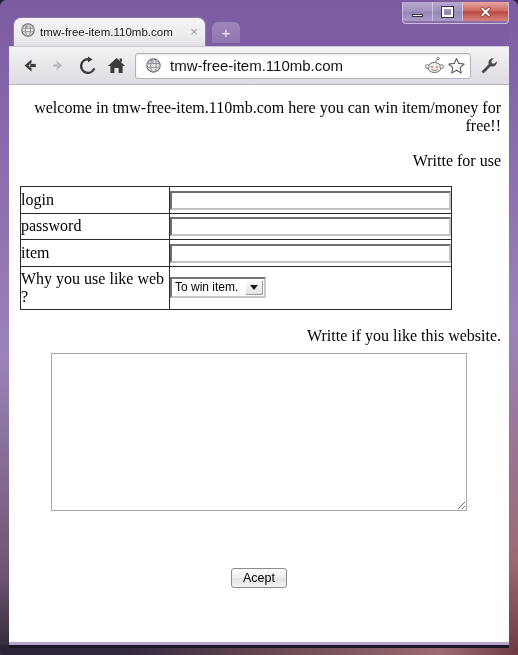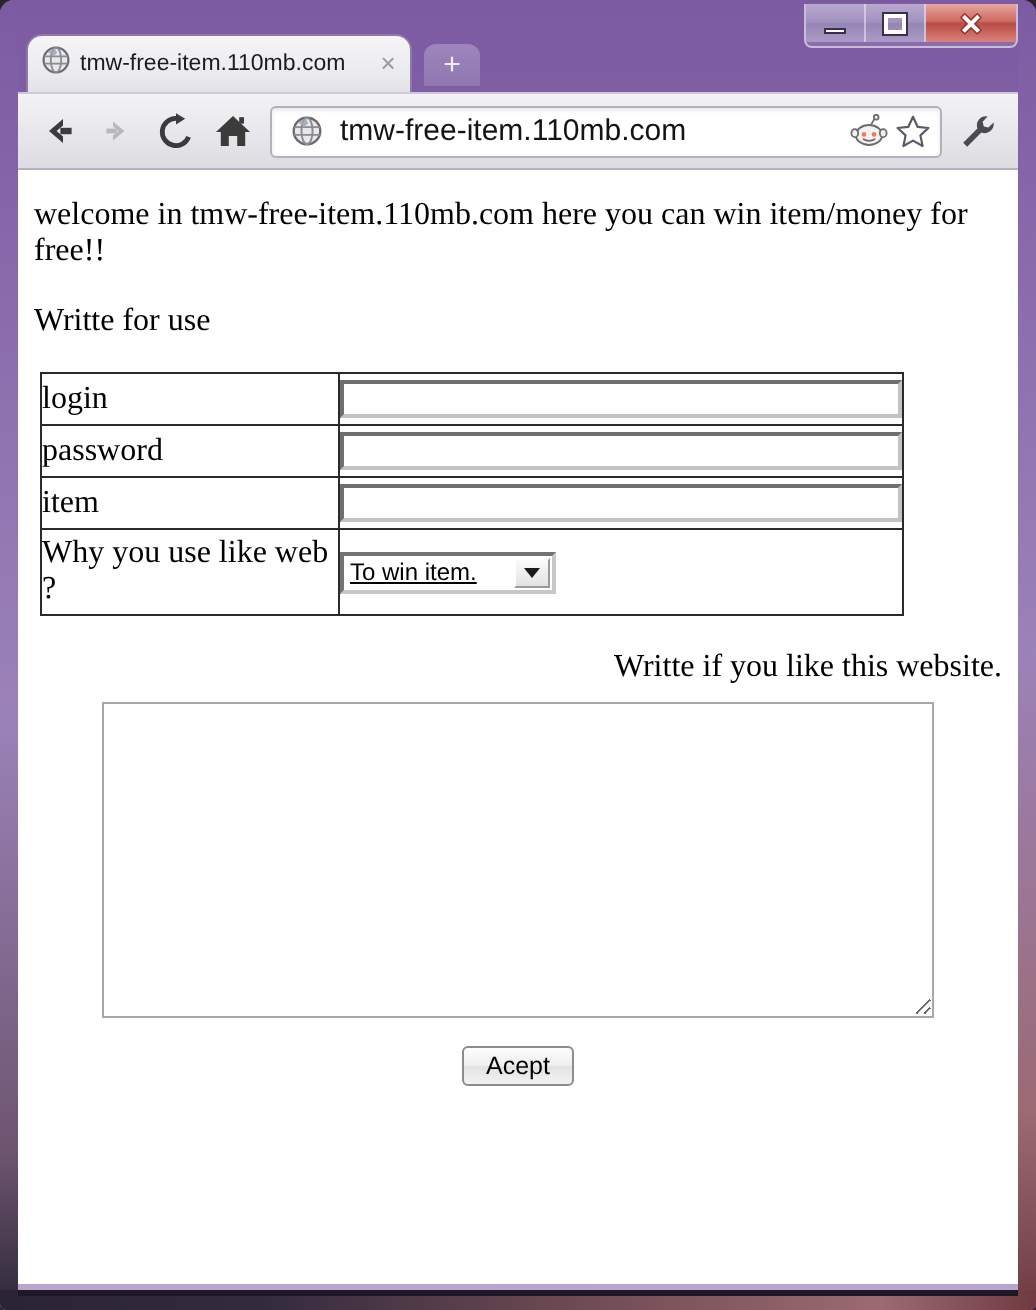--- a/index.html
+++ b/index.html
@@ -136,21 +136,21 @@
     overflow: hidden;
     box-sizing: border-box;
     border-top: 1px solid #b7b1c0;
   }
   .page {
     padding: 8px 8px 8px 8px;
     font-family: "Liberation Serif", serif;
     font-size: 16px;
     color: #000;
   }
-  .page p { margin: 12px 0 16px 0; line-height: 1.15; }
+  .page p { margin: 12px 0 16px 0; line-height: 1.15; text-align: right; }
   .page p.first { margin-top: 6px; }
 
   
   table.form {
     border-collapse: collapse;
     border: 1px solid #2a2a2a;
     margin: 6px 0 0 3px;
     width: 432px;
   }
   table.form td {
@@ -172,23 +172,22 @@
     font-family: "Liberation Sans", sans-serif;
     font-size: 12px;
     padding: 1px 2px;
   }
   .fauxselect {
     display: inline-flex; align-items: stretch;
     height: 21px;
     border: 2px inset #c8c8c8;
     background: #fff;
     box-sizing: border-box;
-    width: 108px;
+    width: 96px;
     vertical-align: middle;
-    text-decoration: underline;
   }
   .fauxselect .sel-text {
     flex: 1 1 auto;
     font-family: "Liberation Sans", sans-serif;
     font-size: 12px;
     color: #000;
     line-height: 17px;
     padding-left: 3px;
     white-space: nowrap; overflow: hidden;
   }
@@ -226,20 +225,21 @@
   }
   .btn-row { text-align: center; margin-top: 14px; }
   button.acept {
     font-family: "Liberation Sans", sans-serif;
     font-size: 12.5px;
     padding: 2px 11px;
     background: linear-gradient(to bottom,#fdfdfd 0%,#eeeeee 50%,#e2e2e2 51%,#f2f2f2 100%);
     border: 1px solid #8c8c8c;
     border-radius: 3px;
     color: #000;
+    margin-top: 43px;
   }
 </style>
 </head>
 <body>
 
 <div class="window">
 
   <div class="titlebar">
     <div class="winbtns">
       <div class="winbtn">

